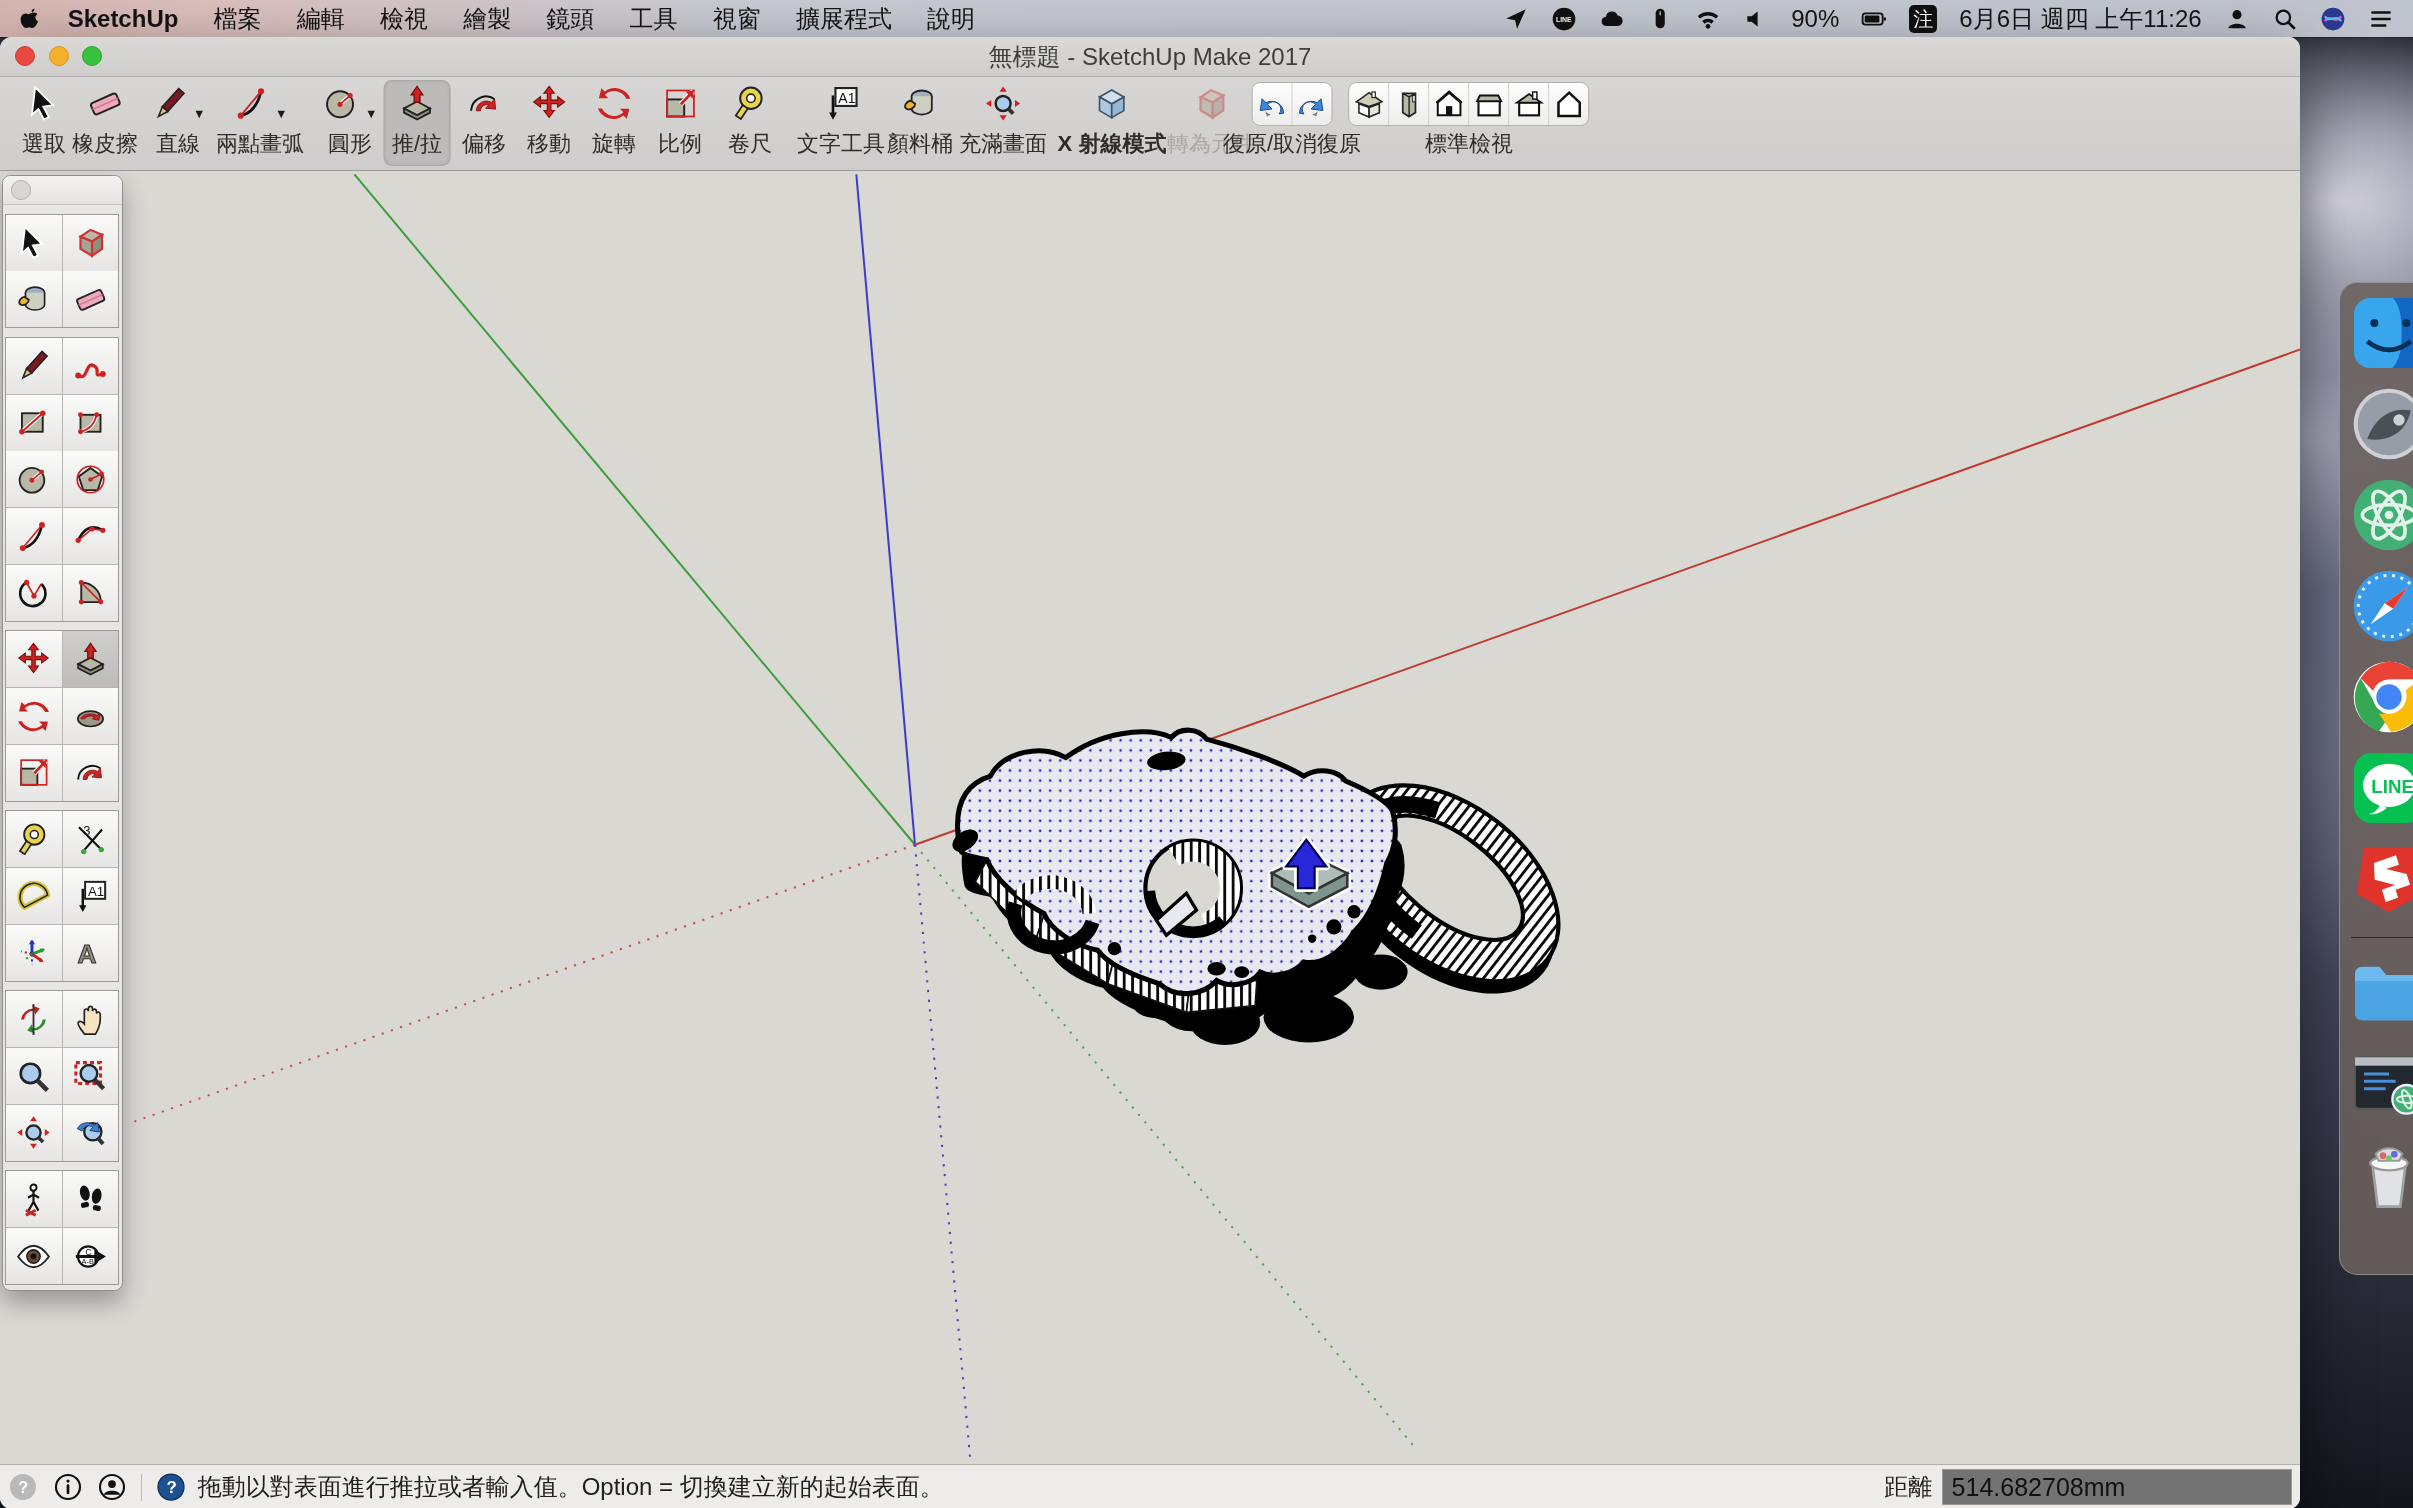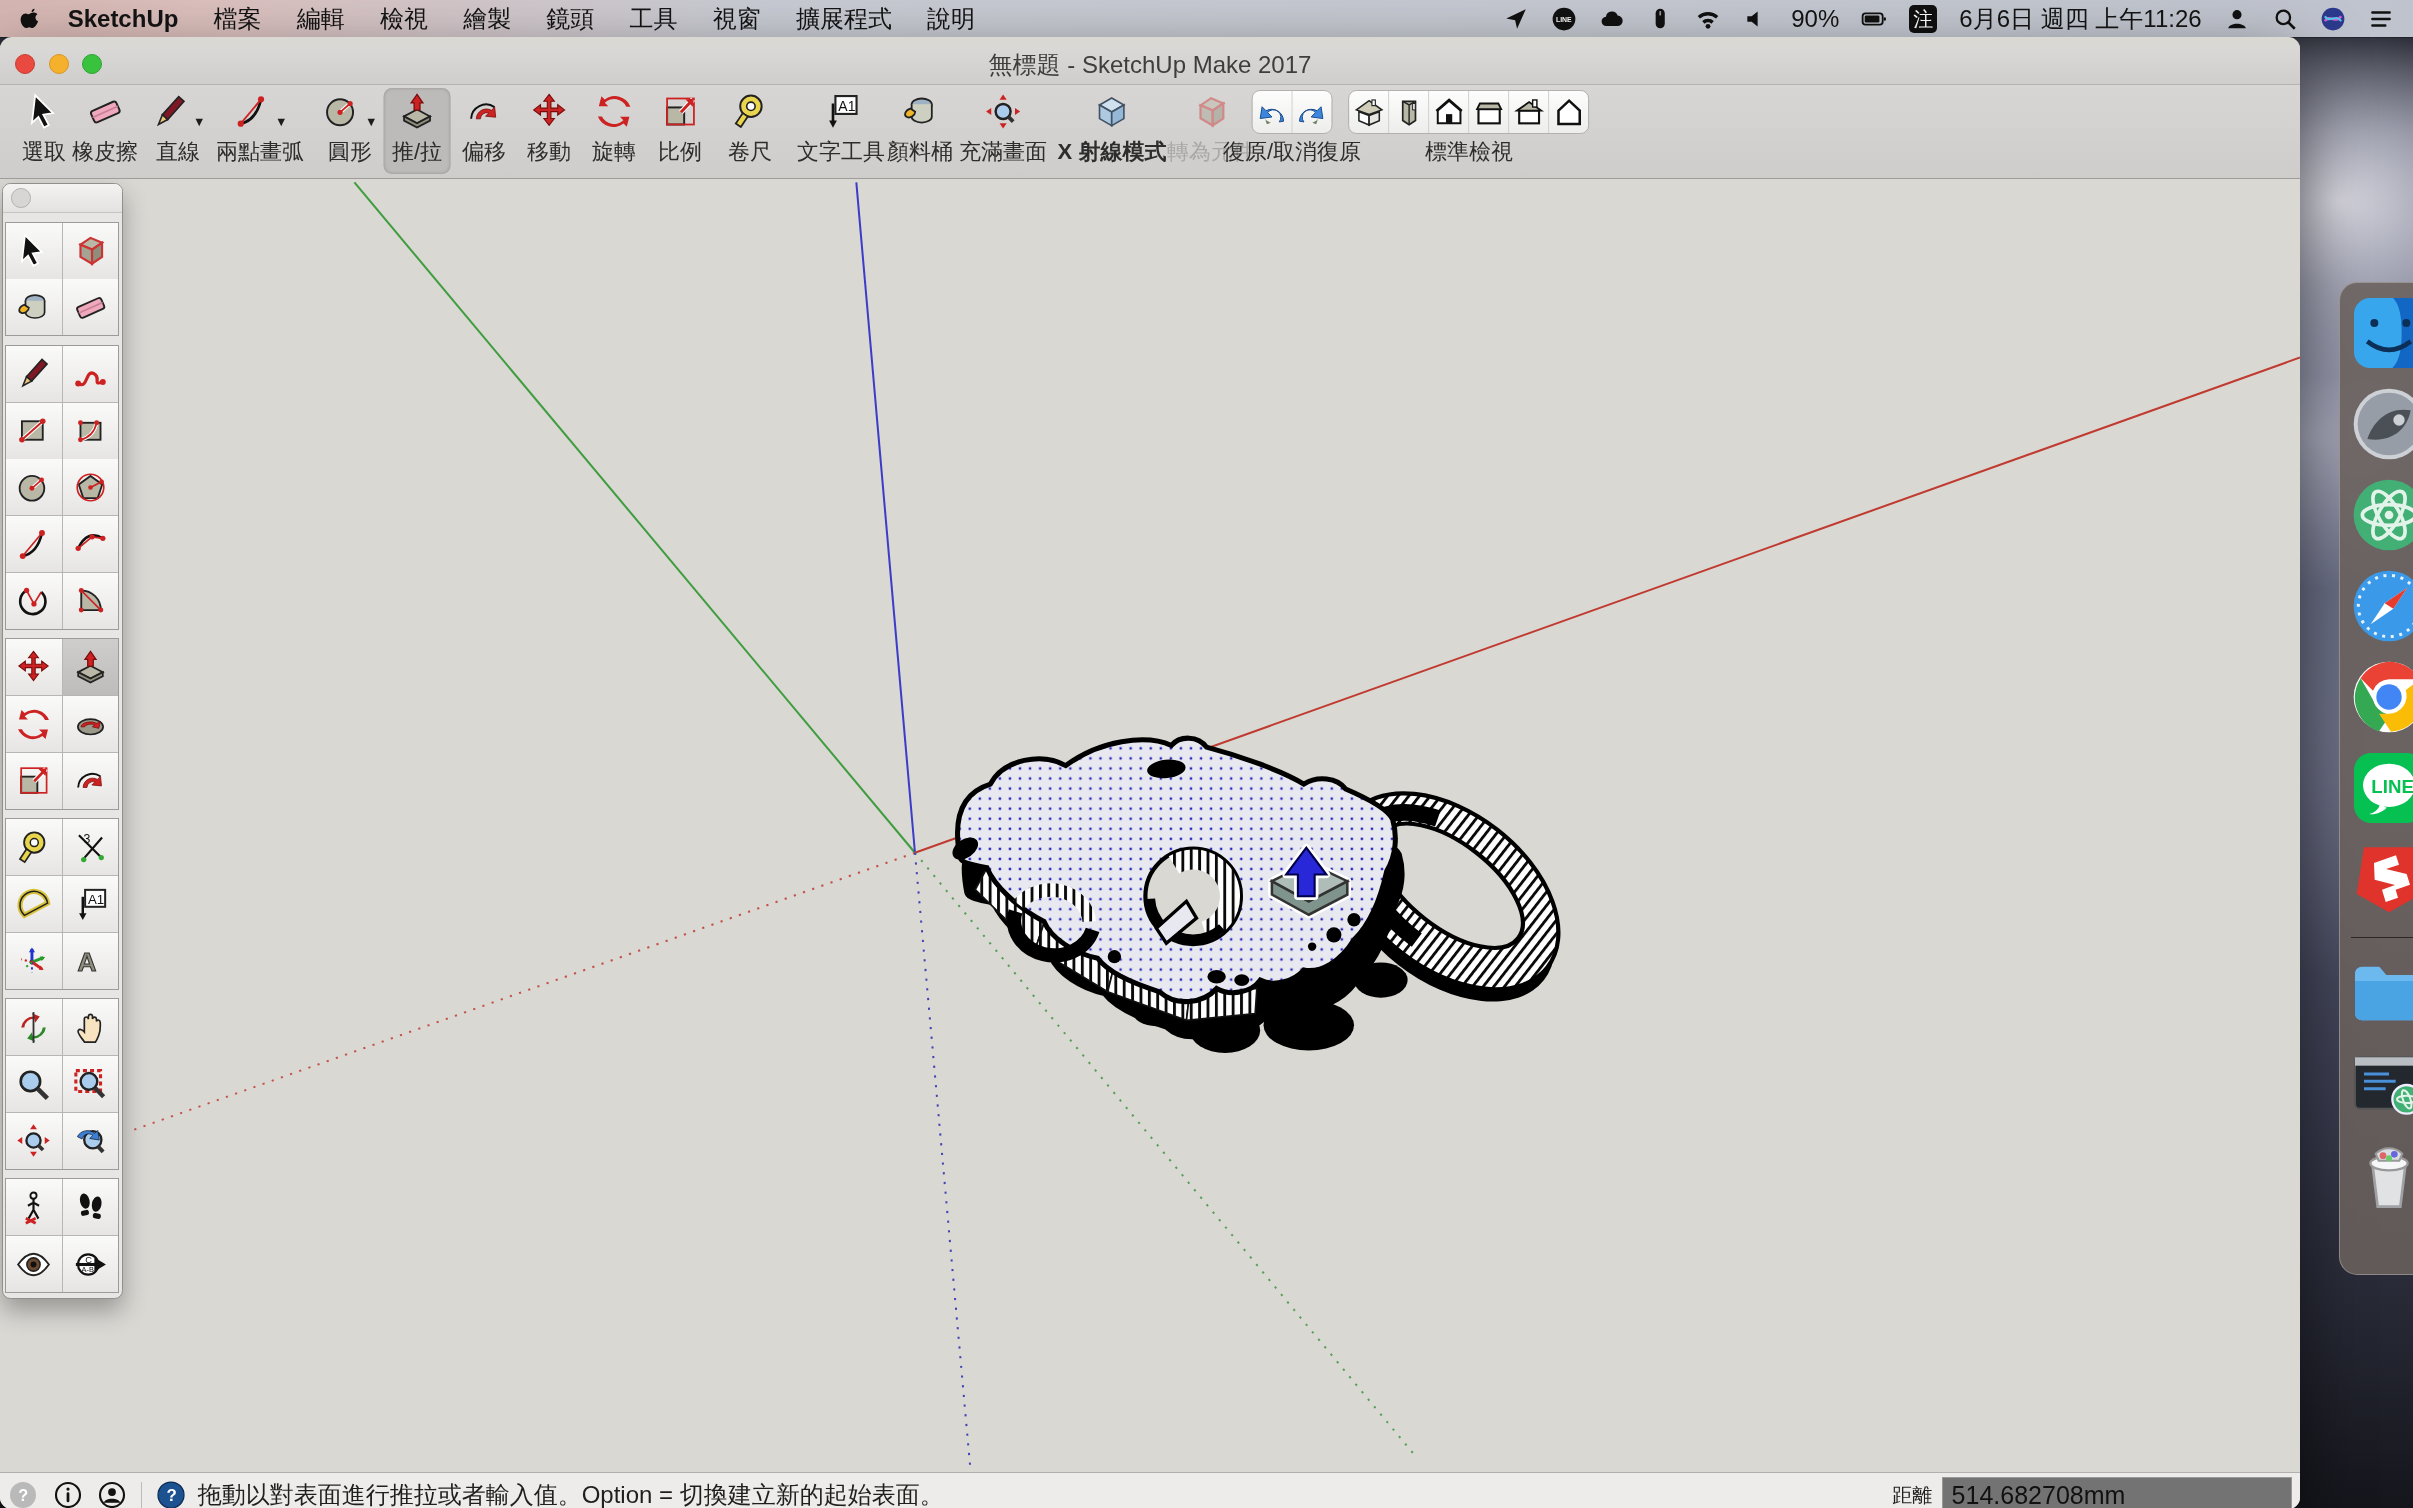--- a/index.html
+++ b/index.html
@@ -21,21 +21,21 @@
   .menu-item.app{font-weight:700;}
   #menu-status{margin-left:auto;display:flex;align-items:center;gap:0;padding-right:8.4px;}
   #menu-status .mi{display:flex;align-items:center;padding:0 11px;height:37px;}
   #menu-status .mtext{font-size:24px;white-space:nowrap;}
   .input-badge{display:inline-block;background:#101010;color:#fff;font-size:20px;line-height:28px;
     width:28px;text-align:center;border-radius:5px;}
   
   #window{position:absolute;left:0;top:37px;width:2300px;height:1472px;border-radius:11.7px;
     background:#d9d8d3;box-shadow:0 25px 67px rgba(0,0,0,.55);overflow:hidden;}
   #titlebar{position:relative;height:39px;background:linear-gradient(#dad9d7,#cfcecc);
-    border-bottom:0.8px solid #b4b3b1;margin-top:8px;}
+    border-bottom:0.8px solid #b4b3b1;}
   .traffic{position:absolute;top:9.2px;width:20px;height:20px;border-radius:50%;box-sizing:border-box;}
   #tl-close{left:15px;background:#e9493f;border:0.8px solid #ca3b33;}
   #tl-min{left:49px;background:#f5b02c;border:0.8px solid #d79626;}
   #tl-zoom{left:82px;background:#38c23e;border:0.8px solid #2ea234;}
   #window-title{position:absolute;left:0;right:0;top:0;line-height:39px;text-align:center;
     font-size:24px;color:#3e3e3e;}
   
   #toolbar{position:relative;height:93px;background:linear-gradient(#d7d6d4,#cecdcb);
     border-bottom:1.7px solid #9e9d9b;}
   .tool{position:absolute;top:3.4px;height:86px;transform:translateX(-50%);display:flex;
@@ -61,21 +61,21 @@
   .pgroup{margin:8.4px 2.5px 0 2.5px;border:0.8px solid #9c9b99;display:grid;grid-template-columns:1fr 1fr;background:#b7b6b4;gap:0.8px;}
   .pcell{height:56px;background:linear-gradient(#fafaf8,#e6e5e3);display:flex;align-items:center;justify-content:center;}
   .pcell.active{background:linear-gradient(#cfcecc,#bdbcba);}
   
   #statusbar{position:relative;height:44px;background:#edecea;border-top:0.8px solid #b1b0ae;
     display:flex;align-items:center;font-size:24px;color:#1f1f1f;}
   #status-icons{display:flex;align-items:center;gap:14.2px;padding:0 11.7px 0 8.4px;}
   .sdivider{width:0.8px;height:27px;background:#bcbbb9;}
   #status-hint{white-space:nowrap;}
   #measure{margin-left:auto;display:flex;align-items:center;gap:10px;padding-right:8.4px;}
-  #measure-label{font-size:20px;}
+  #measure-label{font-size:24px;}
   #measure-value{width:339px;height:34px;background:#737373;border:0.8px solid #9a9998;font-size:25px;
     line-height:34px;padding-left:8.4px;color:#111;white-space:nowrap;overflow:hidden;}
   
   #dock{position:absolute;right:0;top:282px;width:99px;height:993px;
     background:rgba(106,97,92,.88);border:0.8px solid rgba(255,255,255,.28);border-right:none;
     border-radius:18.4px 0 0 18.4px;display:flex;flex-direction:column;align-items:center;padding-top:10px;box-sizing:border-box;}
   .dock-item{position:relative;width:80px;height:80px;margin-bottom:11px;flex:0 0 auto;}
   .dock-item svg{width:80px;height:80px;}
   .dock-sep{width:77px;height:1.7px;background:rgba(30,25,22,.8);margin:6.7px 0 15px 0;}
   .run-dot{position:absolute;right:-11.7px;top:37px;width:7.5px;height:7.5px;border-radius:50%;background:#1a1a1a;}

